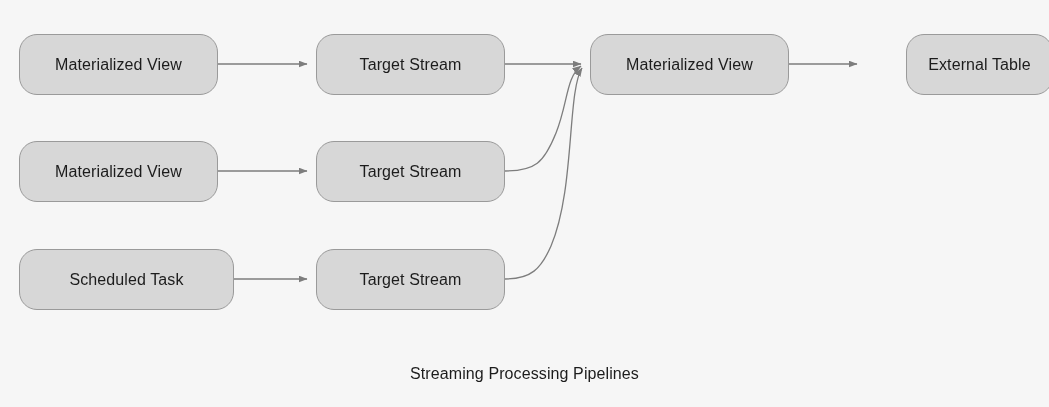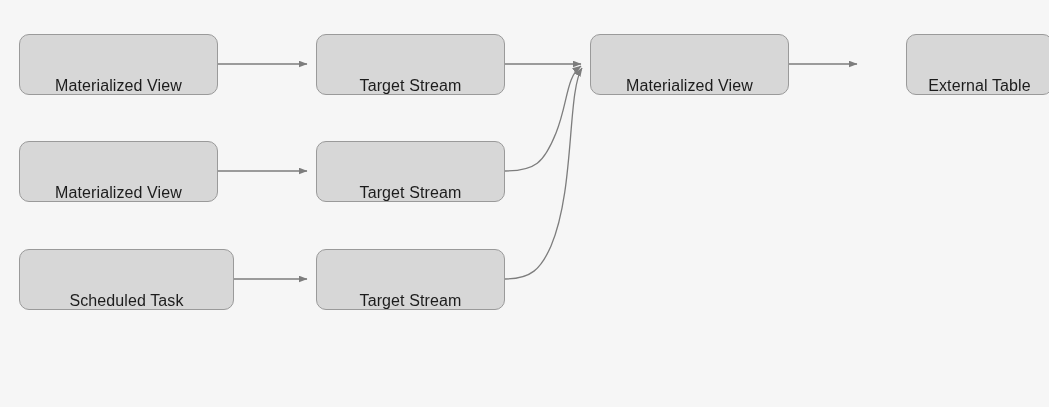--- a/index.html
+++ b/index.html
@@ -26,23 +26,23 @@
     top: 0;
     width: 1049px;
     height: 407px;
     pointer-events: none;
   }
   .node {
     position: absolute;
     box-sizing: border-box;
     background: #d7d7d7;
     border: 1px solid #9a9a9a;
-    border-radius: 10px;
+    border-radius: 18px;
     display: flex;
-    align-items: flex-end;
+    align-items: center;
     justify-content: center;
     color: #1c1c1c;
     font-size: 16px;
     line-height: 1;
     letter-spacing: 0.1px;
     white-space: nowrap;
   }
   .node-label {
     display: block;
   }
@@ -109,14 +109,15 @@
   </div>
 
   <div class="node" style="left:19px; top:249px; width:215px; height:61px;">
     <span class="node-label">Scheduled Task</span>
   </div>
 
   <div class="node" style="left:316px; top:249px; width:189px; height:61px;">
     <span class="node-label">Target Stream</span>
   </div>
 
+  <div class="caption" style="top:366px;">Streaming Processing Pipelines</div>
 
 </div>
 
 </body></html>

